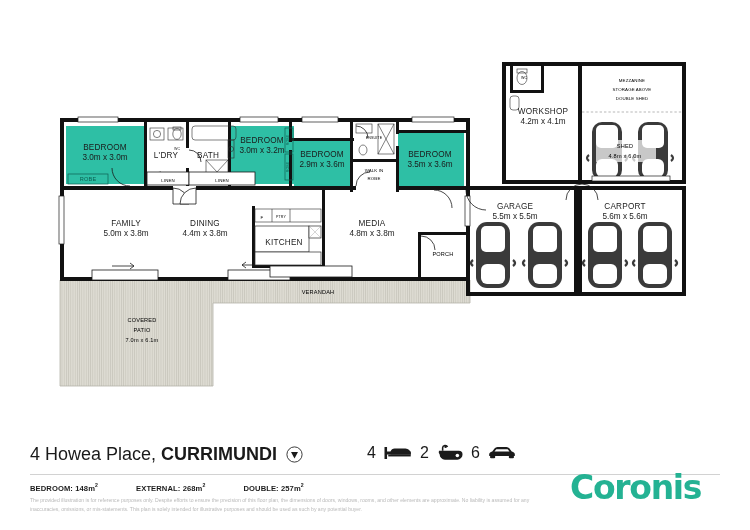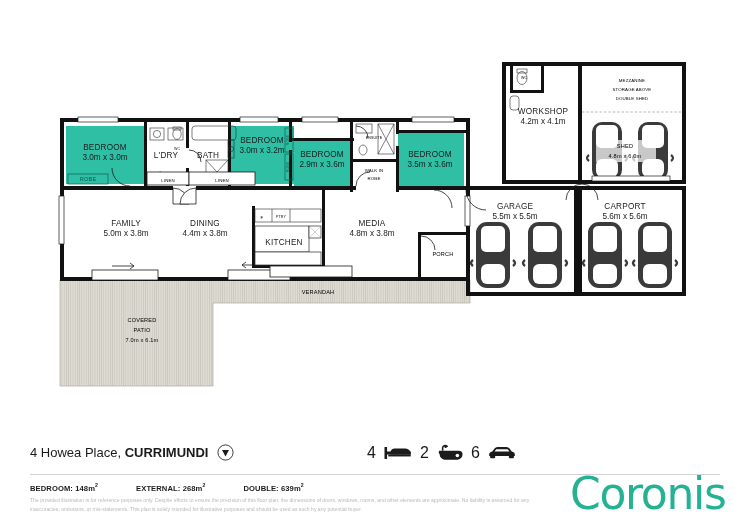--- a/index.html
+++ b/index.html
@@ -39,21 +39,21 @@
   
   #footer{
     position:absolute;left:0;top:430px;width:750px;height:100px;
     background:#ffffff;
   }
   #addr-row{
     position:absolute;left:30px;top:14px;
     display:flex;align-items:center;gap:9px;
   }
   #addr-text{
-    font-size:13px;color:#1a1a1a;white-space:nowrap;
+    font-size:18px;color:#1a1a1a;white-space:nowrap;
   }
   #addr-text .suburb{font-weight:bold;}
   #compass{width:17px;height:17px;display:block;}
   #stats{
     position:absolute;left:367px;top:14px;
     display:flex;align-items:center;gap:7px;
     font-size:16px;color:#1a1a1a;
   }
   #stats .num{min-width:9px;text-align:center;}
   #stats .ico{display:flex;align-items:center;justify-content:center;}
@@ -66,21 +66,21 @@
     display:flex;gap:38px;
     font-size:7.6px;font-weight:bold;color:#1b1b1b;letter-spacing:.1px;
   }
   #areas sup{font-size:5.2px;}
   #disclaimer{
     position:absolute;left:30px;top:66px;width:530px;
     font-size:5.1px;line-height:1.75;color:#b9b9b9;
   }
   #logo{
     position:absolute;left:570px;top:468px;
-    font-size:44px;font-weight:normal;color:#24b293;
+    font-size:33px;font-weight:bold;color:#24b293;
     letter-spacing:-1.3px;
     font-family:"DejaVu Sans", sans-serif;
     text-align:center;
   }
 </style>
 </head>
 <body>
 
 <div id="plan-stage">
 <svg id="floorplan" width="750" height="430" viewBox="0 0 750 430">
@@ -419,19 +419,19 @@
   </div>
 
   <div id="rule"></div>
 
   <div id="areas">
     <div><span>BEDROOM:</span>
       <span>148m</span><sup>2</sup></div>
     <div><span>EXTERNAL:</span>
       <span>268m</span><sup>2</sup></div>
     <div><span>DOUBLE:</span>
-      <span>639m</span><sup>2</sup></div>
+      <span>257m</span><sup>2</sup></div>
   </div>
 
   <div id="disclaimer">The provided illustration is for reference purposes only. Despite efforts to ensure the precision of this floor plan, the dimensions of doors, windows, rooms, and other elements are approximate. No liability is assumed for any inaccuracies, omissions, or mis-statements. This plan is solely intended for illustrative purposes and should be used as such by any potential buyer.</div>
 </div>
 
 <div id="logo">Coronis</div>
 
 </body></html>

